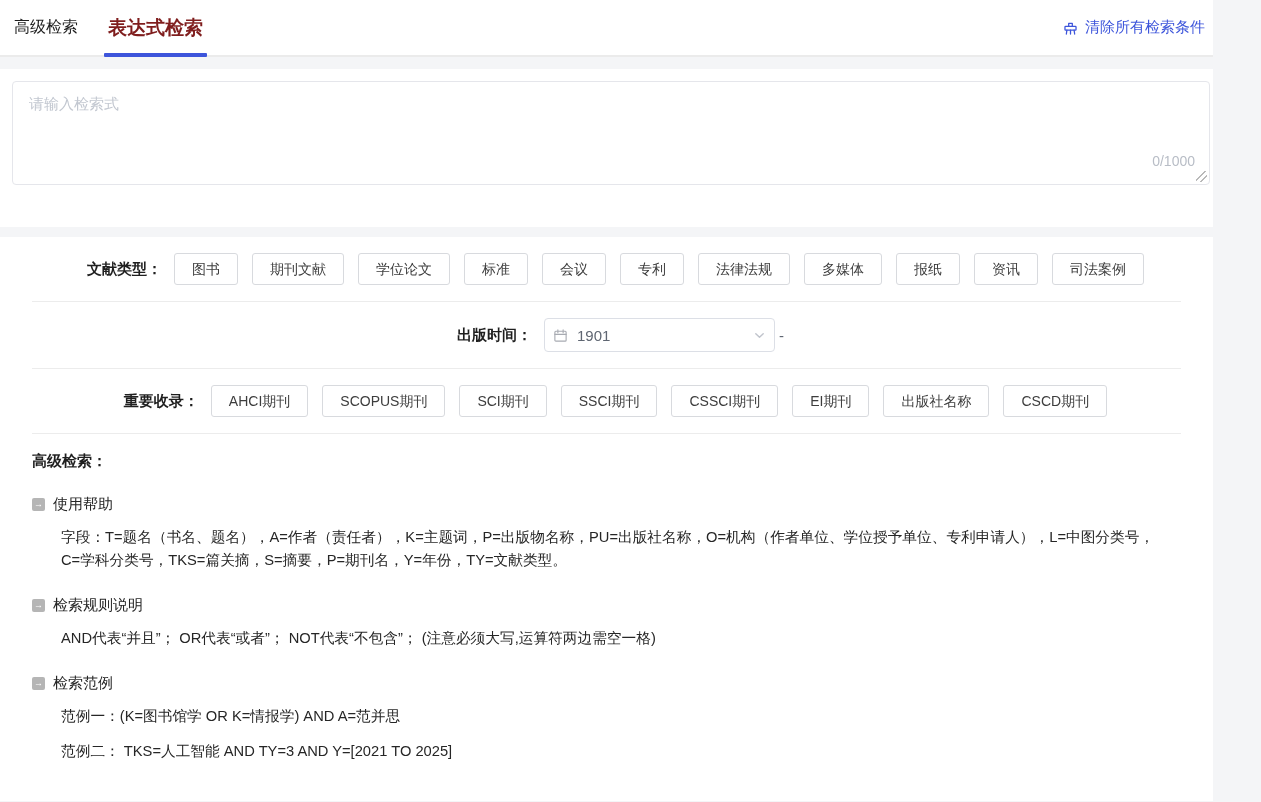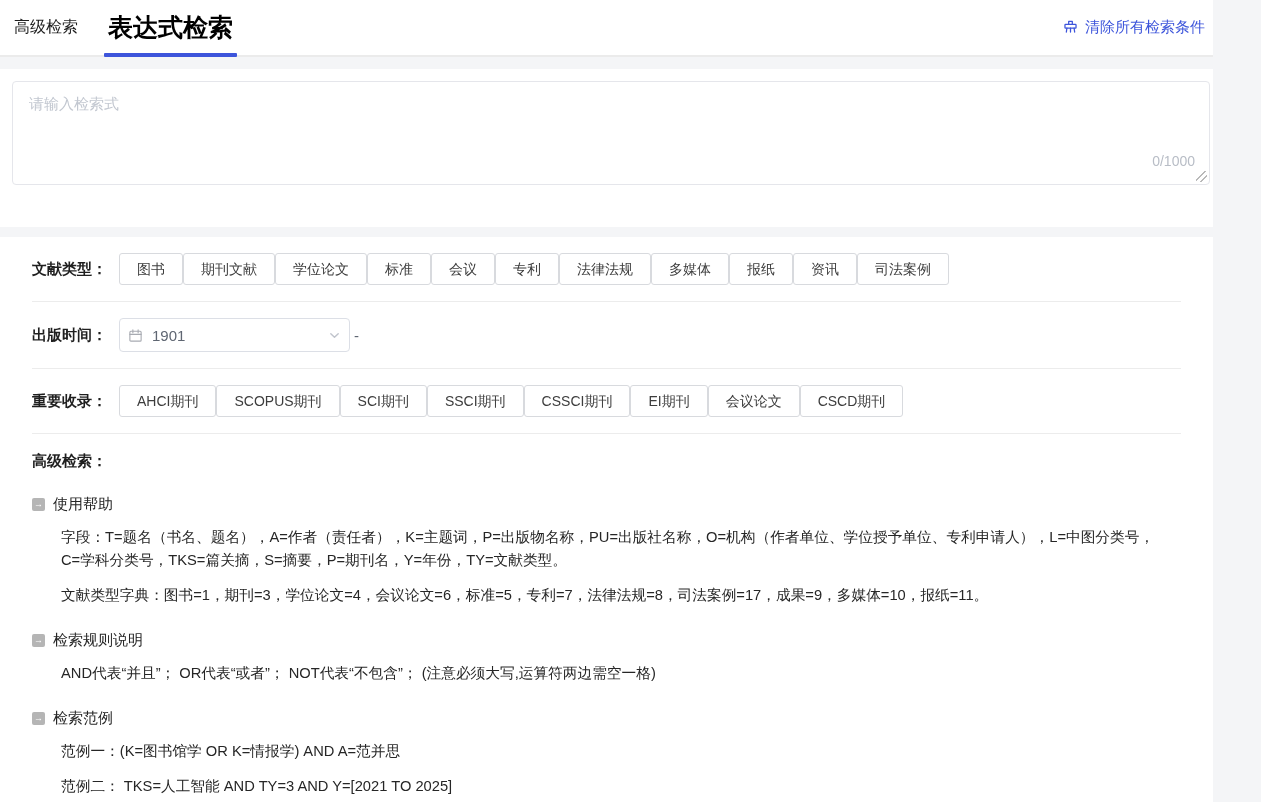--- a/index.html
+++ b/index.html
@@ -16,28 +16,28 @@
     width: 1213px; height: 57px; background: #fff;
     border-bottom: 2px solid #ebebeb;
     display: flex; align-items: center; padding-left: 12px;
   }
   .tab {
     height: 100%; display: flex; align-items: center;
     font-size: 16px; color: #1f1f1f; cursor: pointer; position: relative;
     padding: 12px 2px;
   }
   .tab + .tab { margin-left: 26px; }
-  .tab.active { font-size: 25px; font-weight: 700; color: #000000; }
+  .tab.active { font-size: 19px; font-weight: 700; color: #7f1d1d; }
   .tab.active::after {
     content: ""; position: absolute; left: -2px; right: -2px; bottom: -2px;
     height: 4px; background: #3d55db; border-radius: 1px;
   }
   .clear-link {
     margin-left: auto; margin-right: 8px;
-    display: flex; align-items: flex-start; gap: 6px;
+    display: flex; align-items: flex-end; gap: 6px;
     color: #3d55db; font-size: 15px; cursor: pointer; text-decoration: none;
   }
 
   
   .query-panel {
     width: 1213px; background: #fff; margin-top: 12px;
     padding: 12px 3px 12px 12px; height: 158px;
   }
   .textarea-wrap {
     position: relative; height: 104px;
@@ -56,26 +56,26 @@
   .resize-handle {
     position: absolute; right: 2px; bottom: 2px; width: 11px; height: 11px;
     cursor: nwse-resize;
     background: linear-gradient(135deg,
       transparent 40%, #b9b9b9 40% 48%, transparent 48% 66%,
       #b9b9b9 66% 74%, transparent 74%);
   }
 
   
   .filters-panel { width: 1213px; background: #fff; margin-top: 10px; padding-bottom: 26px; }
-  .filter-row { display: flex; align-items: center; padding: 16px 0 16px 32px; flex-wrap: nowrap; }
+  .filter-row { display: flex; align-items: center; padding: 16px 0 16px 32px; flex-wrap: nowrap; justify-content: center; }
   .row-label { font-weight: 700; font-size: 15px; color: #1f1f1f; margin-right: 12px; white-space: nowrap; }
   .pill {
     border: 1px solid #d8dade; border-radius: 3px; background: #fff;
     padding: 8px 17px; font-size: 14px; color: #3d3d3d; cursor: pointer;
-    white-space: nowrap; line-height: 1;
+    margin-right: 14px; white-space: nowrap; line-height: 1;
   }
   .hr { height: 1px; background: #ececec; margin: 0 32px; }
 
   .date-select {
     width: 231px; height: 34px; border: 1px solid #dcdfe6; border-radius: 4px;
     display: flex; align-items: center; padding: 0 8px; background: #fff;
     color: #5f6672; font-size: 15px; cursor: pointer;
   }
   .date-select .val { margin-left: 9px; }
   .date-select .chev { margin-left: auto; display: flex; }
@@ -170,35 +170,34 @@
     <div class="hr"></div>
 
     <div class="filter-row">
       <span class="row-label">重要收录：</span>
       <button class="pill">AHCI期刊</button>
       <button class="pill">SCOPUS期刊</button>
       <button class="pill">SCI期刊</button>
       <button class="pill">SSCI期刊</button>
       <button class="pill">CSSCI期刊</button>
       <button class="pill">EI期刊</button>
-      <button class="pill">会议论文</button>
+      <button class="pill">出版社名称</button>
       <button class="pill">CSCD期刊</button>
     </div>
     <div class="hr"></div>
 
     <div class="instructions">
       <div class="instr-title">高级检索：</div>
 
       <div class="section-head">
         <span class="badge">→</span>
         <span>使用帮助</span>
       </div>
       <div class="section-lines">
         <p>字段：T=题名（书名、题名），A=作者（责任者），K=主题词，P=出版物名称，PU=出版社名称，O=机构（作者单位、学位授予单位、专利申请人），L=中图分类号，C=学科分类号，TKS=篇关摘，S=摘要，P=期刊名，Y=年份，TY=文献类型。</p>
-        <p>文献类型字典：图书=1，期刊=3，学位论文=4，会议论文=6，标准=5，专利=7，法律法规=8，司法案例=17，成果=9，多媒体=10，报纸=11。</p>
       </div>
 
       <div class="section-head">
         <span class="badge">→</span>
         <span>检索规则说明</span>
       </div>
       <div class="section-lines">
         <p>AND代表“并且”； OR代表“或者”； NOT代表“不包含”； (注意必须大写,运算符两边需空一格)</p>
       </div>
 

